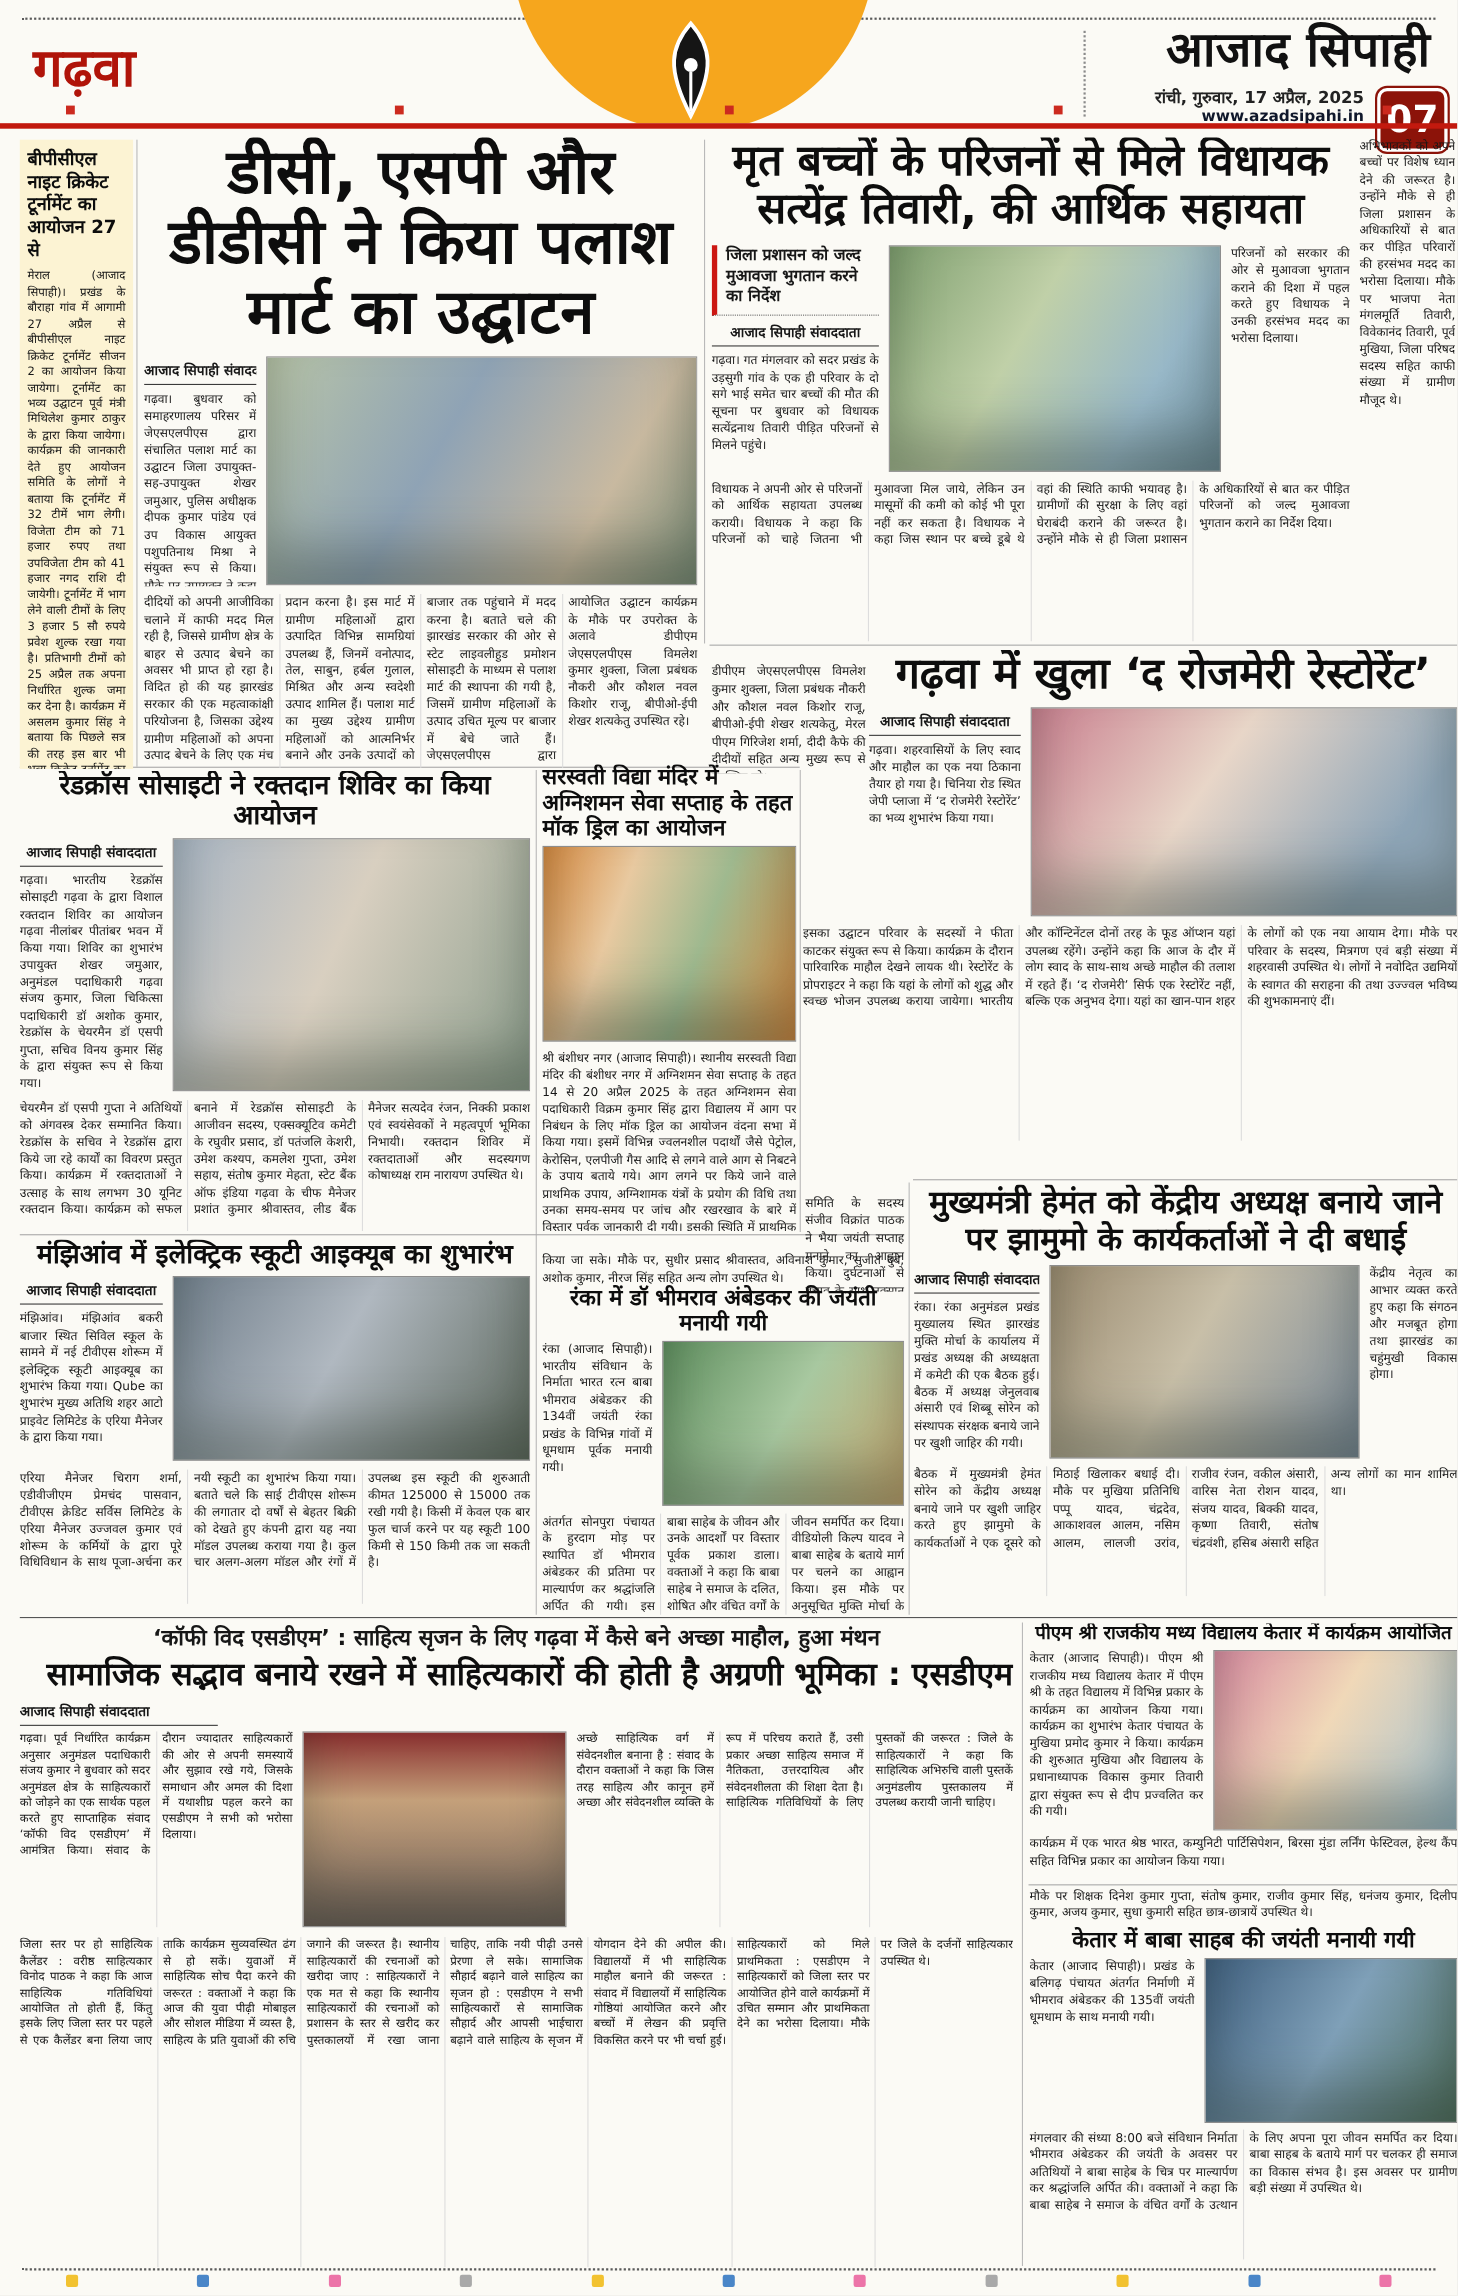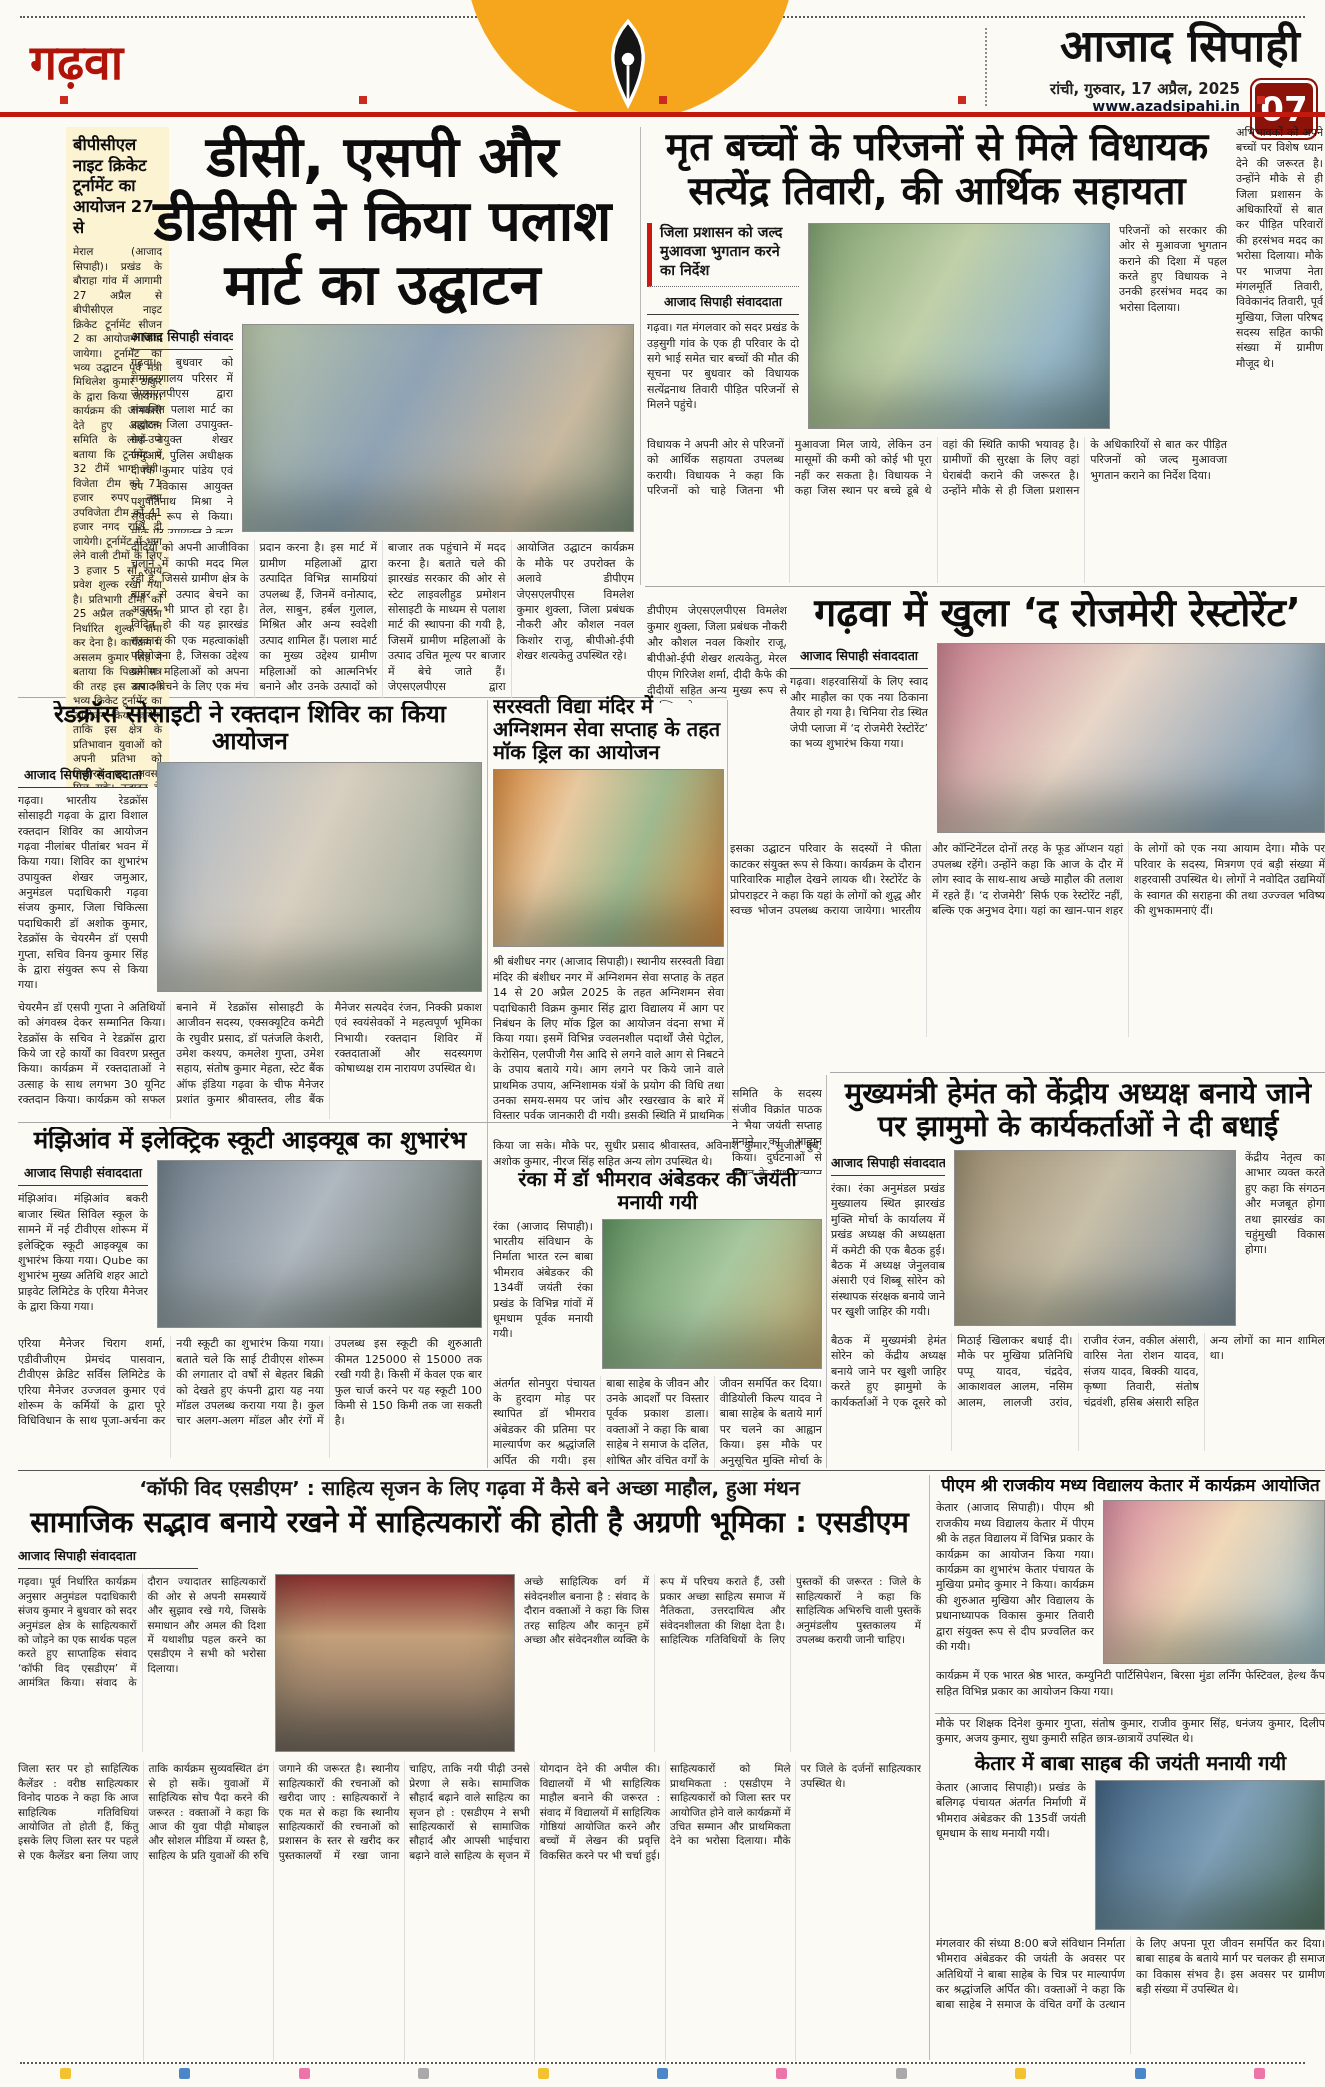--- a/index.html
+++ b/index.html
@@ -100,21 +100,21 @@
   <div class="vline" style="left:727px;top:700px;height:420px;"></div>
   <div class="vline" style="left:826px;top:1075px;height:393px;"></div>
   <div class="vline" style="left:929px;top:1475px;height:585px;"></div>
   <div class="hline" style="left:645px;top:586px;width:680px;"></div>
   <div class="hline" style="left:18px;top:697px;width:709px;"></div>
   <div class="hline" style="left:18px;top:1122px;width:804px;"></div>
   <div class="hline" style="left:830px;top:1072px;width:495px;"></div>
   <div class="hline" style="left:18px;top:1470px;width:1307px;border-top-color:#555;"></div>
   <div class="hline" style="left:935px;top:1713px;width:390px;"></div>
 
-  <section class="art sidebar" style="left:18px;top:127px;width:103px;height:660px;margin-left:48px;">
+  <section class="art sidebar" style="left:18px;top:127px;width:103px;height:572px;">
     <h3>बीपीसीएल नाइट क्रिकेट टूर्नामेंट का आयोजन 27 से</h3>
     <p class="bt-sm" style="margin:0;">मेराल (आजाद सिपाही)। प्रखंड के बौराहा गांव में आगामी 27 अप्रैल से बीपीसीएल नाइट क्रिकेट टूर्नामेंट सीजन 2 का आयोजन किया जायेगा। टूर्नामेंट का भव्य उद्घाटन पूर्व मंत्री मिथिलेश कुमार ठाकुर के द्वारा किया जायेगा। कार्यक्रम की जानकारी देते हुए आयोजन समिति के लोगों ने बताया कि टूर्नामेंट में 32 टीमें भाग लेगी। विजेता टीम को 71 हजार रुपए तथा उपविजेता टीम को 41 हजार नगद राशि दी जायेगी। टूर्नामेंट में भाग लेने वाली टीमों के लिए 3 हजार 5 सौ रुपये प्रवेश शुल्क रखा गया है। प्रतिभागी टीमों को 25 अप्रैल तक अपना निर्धारित शुल्क जमा कर देना है। कार्यक्रम में असलम कुमार सिंह ने बताया कि पिछले सत्र की तरह इस बार भी भव्य क्रिकेट टूर्नामेंट का आयोजन किया जायेगा ताकि इस क्षेत्र के प्रतिभावान युवाओं को अपनी प्रतिभा को निखारने का अवसर मिल सके। उद्घाटन के अवसर पर मुख्य अतिथि पूर्व मंत्री के अलावे कई अन्य गणमान्य अतिथि शामिल होंगे।</p>
   </section>
 
   <section class="art" style="left:131px;top:125px;width:503px;height:573px;">
     <h2 class="h-xl">डीसी, एसपी और डीडीसी ने किया पलाश मार्ट का उद्घाटन</h2>
     <div class="row" style="margin-top:8px;height:208px;">
       <div style="width:102px;flex-shrink:0;">
         <div class="byline">आजाद सिपाही संवाददाता</div>
         <p class="bt" style="margin:0;height:178px;overflow:hidden;">गढ़वा। बुधवार को समाहरणालय परिसर में जेएसएलपीएस द्वारा संचालित पलाश मार्ट का उद्घाटन जिला उपायुक्त-सह-उपायुक्त शेखर जमुआर, पुलिस अधीक्षक दीपक कुमार पांडेय एवं उप विकास आयुक्त पशुपतिनाथ मिश्रा ने संयुक्त रूप से किया। मौके पर उपायुक्त ने कहा कि दीदियों को आगे बढ़ने के लिए एक मंच प्रदान किया जा रहा है।</p>
@@ -209,21 +209,21 @@
         <p class="bt" style="margin:0;height:148px;overflow:hidden;">रंका। रंका अनुमंडल प्रखंड मुख्यालय स्थित झारखंड मुक्ति मोर्चा के कार्यालय में प्रखंड अध्यक्ष की अध्यक्षता में कमेटी की एक बैठक हुई। बैठक में अध्यक्ष जेनुलवाब अंसारी एवं शिब्बू सोरेन को संस्थापक संरक्षक बनाये जाने पर खुशी जाहिर की गयी।</p>
       </div>
       <div class="photo p8" style="width:280px;"></div>
       <p class="bt" style="margin:0;flex:1;overflow:hidden;">केंद्रीय नेतृत्व का आभार व्यक्त करते हुए कहा कि संगठन और मजबूत होगा तथा झारखंड का चहुंमुखी विकास होगा।</p>
     </div>
     <div class="cols4 bt" style="margin-top:7px;height:118px;">बैठक में मुख्यमंत्री हेमंत सोरेन को केंद्रीय अध्यक्ष बनाये जाने पर खुशी जाहिर करते हुए झामुमो के कार्यकर्ताओं ने एक दूसरे को मिठाई खिलाकर बधाई दी। मौके पर मुखिया प्रतिनिधि पप्पू यादव, चंद्रदेव, आकाशवल आलम, नसिम आलम, लालजी उरांव, राजीव रंजन, वकील अंसारी, वारिस नेता रोशन यादव, संजय यादव, बिक्की यादव, कृष्णा तिवारी, संतोष चंद्रवंशी, हसिब अंसारी सहित अन्य लोगों का मान शामिल था।</div>
   </section>
 
   <section class="art" style="left:18px;top:1476px;width:903px;height:586px;">
     <div class="kicker">‘कॉफी विद एसडीएम’ : साहित्य सृजन के लिए गढ़वा में कैसे बने अच्छा माहौल, हुआ मंथन</div>
-    <h2 class="h-md" style="text-align:center;margin-top:6px;">सामाजिक सद्भाव बनाये रखने में साहित्यकारों की होती है अग्रणी भूमिका : एसडीएम</h2>
+    <h2 class="h-md" style="text-align:right;margin-top:6px;">सामाजिक सद्भाव बनाये रखने में साहित्यकारों की होती है अग्रणी भूमिका : एसडीएम</h2>
     <div class="byline" style="width:180px;text-align:left;margin-top:6px;">आजाद सिपाही संवाददाता</div>
     <div class="row" style="margin-top:4px;height:178px;">
       <div class="cols2 bt-sm" style="width:248px;flex-shrink:0;height:178px;">गढ़वा। पूर्व निर्धारित कार्यक्रम अनुसार अनुमंडल पदाधिकारी संजय कुमार ने बुधवार को सदर अनुमंडल क्षेत्र के साहित्यकारों को जोड़ने का एक सार्थक पहल करते हुए साप्ताहिक संवाद ‘कॉफी विद एसडीएम’ में आमंत्रित किया। संवाद के दौरान ज्यादातर साहित्यकारों की ओर से अपनी समस्यायें और सुझाव रखे गये, जिसके समाधान और अमल की दिशा में यथाशीघ्र पहल करने का एसडीएम ने सभी को भरोसा दिलाया।</div>
       <div class="photo p9" style="width:238px;height:176px;"></div>
       <div class="cols3 bt-sm" style="flex:1;height:178px;">अच्छे साहित्यिक वर्ग में संवेदनशील बनाना है : संवाद के दौरान वक्ताओं ने कहा कि जिस तरह साहित्य और कानून हमें अच्छा और संवेदनशील व्यक्ति के रूप में परिचय कराते हैं, उसी प्रकार अच्छा साहित्य समाज में नैतिकता, उत्तरदायित्व और संवेदनशीलता की शिक्षा देता है। साहित्यिक गतिविधियों के लिए पुस्तकों की जरूरत : जिले के साहित्यकारों ने कहा कि साहित्यिक अभिरुचि वाली पुस्तकें अनुमंडलीय पुस्तकालय में उपलब्ध करायी जानी चाहिए।</div>
     </div>
     <div class="cols7 bt-sm" style="margin-top:9px;height:300px;">जिला स्तर पर हो साहित्यिक कैलेंडर : वरीष्ठ साहित्यकार विनोद पाठक ने कहा कि आज साहित्यिक गतिविधियां आयोजित तो होती हैं, किंतु इसके लिए जिला स्तर पर पहले से एक कैलेंडर बना लिया जाए ताकि कार्यक्रम सुव्यवस्थित ढंग से हो सकें। युवाओं में साहित्यिक सोच पैदा करने की जरूरत : वक्ताओं ने कहा कि आज की युवा पीढ़ी मोबाइल और सोशल मीडिया में व्यस्त है, साहित्य के प्रति युवाओं की रुचि जगाने की जरूरत है। स्थानीय साहित्यकारों की रचनाओं को खरीदा जाए : साहित्यकारों ने एक मत से कहा कि स्थानीय साहित्यकारों की रचनाओं को प्रशासन के स्तर से खरीद कर पुस्तकालयों में रखा जाना चाहिए, ताकि नयी पीढ़ी उनसे प्रेरणा ले सके। सामाजिक सौहार्द बढ़ाने वाले साहित्य का सृजन हो : एसडीएम ने सभी साहित्यकारों से सामाजिक सौहार्द और आपसी भाईचारा बढ़ाने वाले साहित्य के सृजन में योगदान देने की अपील की। विद्यालयों में भी साहित्यिक माहौल बनाने की जरूरत : संवाद में विद्यालयों में साहित्यिक गोष्ठियां आयोजित करने और बच्चों में लेखन की प्रवृत्ति विकसित करने पर भी चर्चा हुई। साहित्यकारों को मिले प्राथमिकता : एसडीएम ने साहित्यकारों को जिला स्तर पर आयोजित होने वाले कार्यक्रमों में उचित सम्मान और प्राथमिकता देने का भरोसा दिलाया। मौके पर जिले के दर्जनों साहित्यकार उपस्थित थे।</div>
   </section>
 
   <section class="art" style="left:936px;top:1476px;width:389px;height:232px;">

